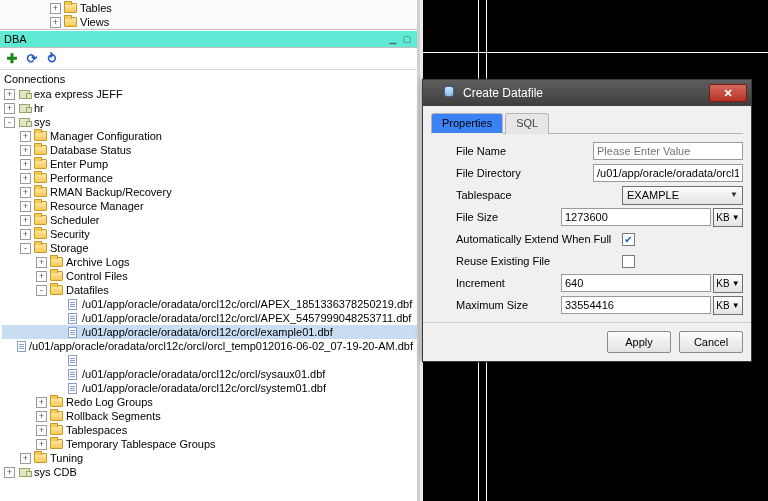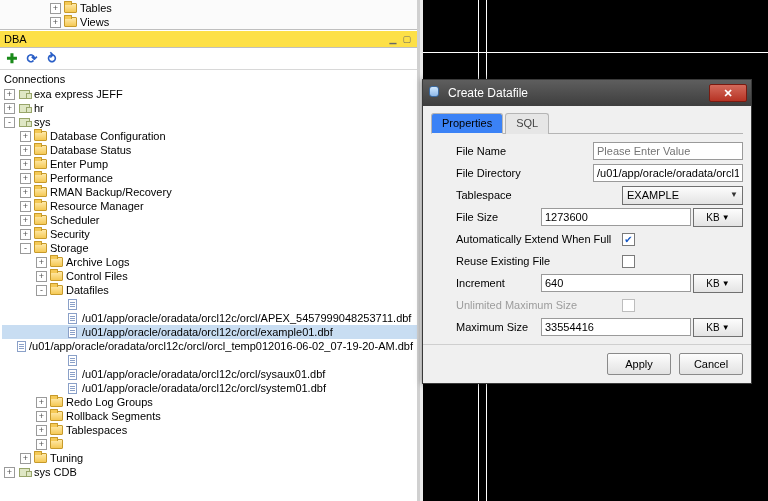--- a/index.html
+++ b/index.html
@@ -28,21 +28,21 @@
   .top-fragment {
     height: 30px;
     border-bottom: 1px solid #bfbfbf;
     padding: 1px 4px;
     font-size: 11px;
     background: #fbfbfb;
   }
   .top-fragment .tree-row { height: 14px; display:flex; align-items:center; }
   .dba-header {
     display:flex; align-items:center;
-    background: #fde047;
+    background: #5eead4;
     border-top:1px solid #fff;
     border-bottom:1px solid #bfbfbf;
     height: 18px;
     padding: 0 4px;
     font-size: 11px;
   }
   .dba-header .title { flex:1; }
   .dba-header .winicon {
     width:12px; height:12px; margin-left:2px;
     display:inline-flex; align-items:center; justify-content:center;
@@ -160,21 +160,21 @@
     background:#f0f0f0;
     border:1px solid #3a3a3a;
     box-shadow:0 0 6px rgba(0,0,0,.5);
     font-size:11px;
   }
   .dlg-title {
     height:26px;
     background:linear-gradient(#5e5e5e,#3e3e3e);
     color:#fff;
     display:flex; align-items:center;
-    padding:0 0 0 6px;
+    padding:0 0 0 21px;
   }
   .dlg-title .dlg-icon {
     width:14px; height:14px; margin-right:5px;
     display:inline-flex;
   }
   .dlg-title .dlg-text { flex:1; font-size:12px; }
   .dlg-close {
     width:38px; height:18px; margin-right:4px;
     background:linear-gradient(#d46a5b,#b63324);
     border:1px solid #7a1a10;
@@ -235,21 +235,21 @@
     font-size:8px; color:#333;
   }
   .cb {
     width:13px; height:13px;
     border:1px solid #7a7a7a;
     background:#fff;
     display:inline-flex; align-items:center; justify-content:center;
     font-size:10px; color:#1658c5;
   }
   .unitbtn {
-    width:50px; height:19px;
+    width:30px; height:19px;
     border:1px solid #707070;
     background:linear-gradient(#fdfdfd,#e3e3e3);
     display:flex; align-items:center; justify-content:center;
     font-size:10px;
     gap:2px;
   }
   .unitbtn .arrow{font-size:8px;}
   .dlg-buttons {
     display:flex; justify-content:flex-end;
     gap:8px;
@@ -329,21 +329,21 @@
             <span class="ico-conn"></span>
           </span>
           <span class="node-label">sys</span>
         </div>
         <div class="tree-row">
           <span class="indent" style="width: 18px;"></span>
           <span class="twisty">+</span>
           <span class="node-icon">
             <span class="ico-folder"></span>
           </span>
-          <span class="node-label">Database Configuration</span>
+          <span class="node-label">Manager Configuration</span>
         </div>
         <div class="tree-row">
           <span class="indent" style="width: 18px;"></span>
           <span class="twisty">+</span>
           <span class="node-icon">
             <span class="ico-folder"></span>
           </span>
           <span class="node-label">Database Status</span>
         </div>
         <div class="tree-row">
@@ -425,20 +425,21 @@
             <span class="ico-folder"></span>
           </span>
           <span class="node-label">Datafiles</span>
         </div>
         <div class="tree-row">
           <span class="indent" style="width: 50px;"></span>
           <span class="twisty blank"></span>
           <span class="node-icon">
             <span class="ico-file"></span>
           </span>
+          <span class="node-label">/u01/app/oracle/oradata/orcl12c/orcl/APEX_1851336378250219.dbf</span>
         </div>
         <div class="tree-row">
           <span class="indent" style="width: 50px;"></span>
           <span class="twisty blank"></span>
           <span class="node-icon">
             <span class="ico-file"></span>
           </span>
           <span class="node-label">/u01/app/oracle/oradata/orcl12c/orcl/APEX_5457999048253711.dbf</span>
         </div>
         <div class="tree-row selected">
@@ -503,20 +504,21 @@
             <span class="ico-folder"></span>
           </span>
           <span class="node-label">Tablespaces</span>
         </div>
         <div class="tree-row">
           <span class="indent" style="width: 34px;"></span>
           <span class="twisty">+</span>
           <span class="node-icon">
             <span class="ico-folder"></span>
           </span>
+          <span class="node-label">Temporary Tablespace Groups</span>
         </div>
         <div class="tree-row">
           <span class="indent" style="width: 18px;"></span>
           <span class="twisty">+</span>
           <span class="node-icon">
             <span class="ico-folder"></span>
           </span>
           <span class="node-label">Tuning</span>
         </div>
         <div class="tree-row">
@@ -596,26 +598,20 @@
         <div class="lbl">Increment</div>
         <div class="ctrl">
           <input class="txt" value="640" style="">
           <div class="unitbtn">
               <span>KB</span>
               <span class="arrow">▼</span>
             </div>
         </div>
       </div>
       <div class="form-row">
-        <div class="lbl disabled">Unlimited Maximum Size</div>
-        <div class="ctrl">
-            <span class="cb" style="border-color:#bdbdbd"></span>
-          </div>
-      </div>
-      <div class="form-row">
         <div class="lbl">Maximum Size</div>
         <div class="ctrl">
           <input class="txt" value="33554416" style="">
           <div class="unitbtn">
               <span>KB</span>
               <span class="arrow">▼</span>
             </div>
         </div>
       </div>
     </div>

